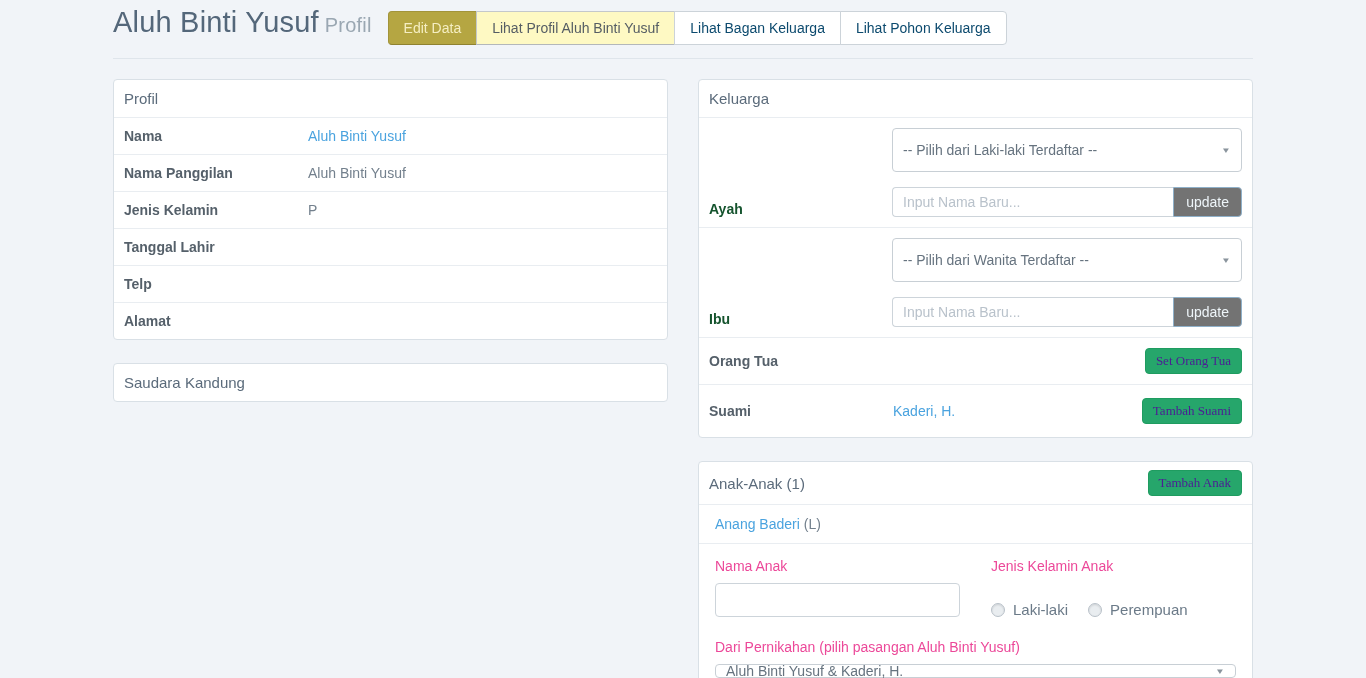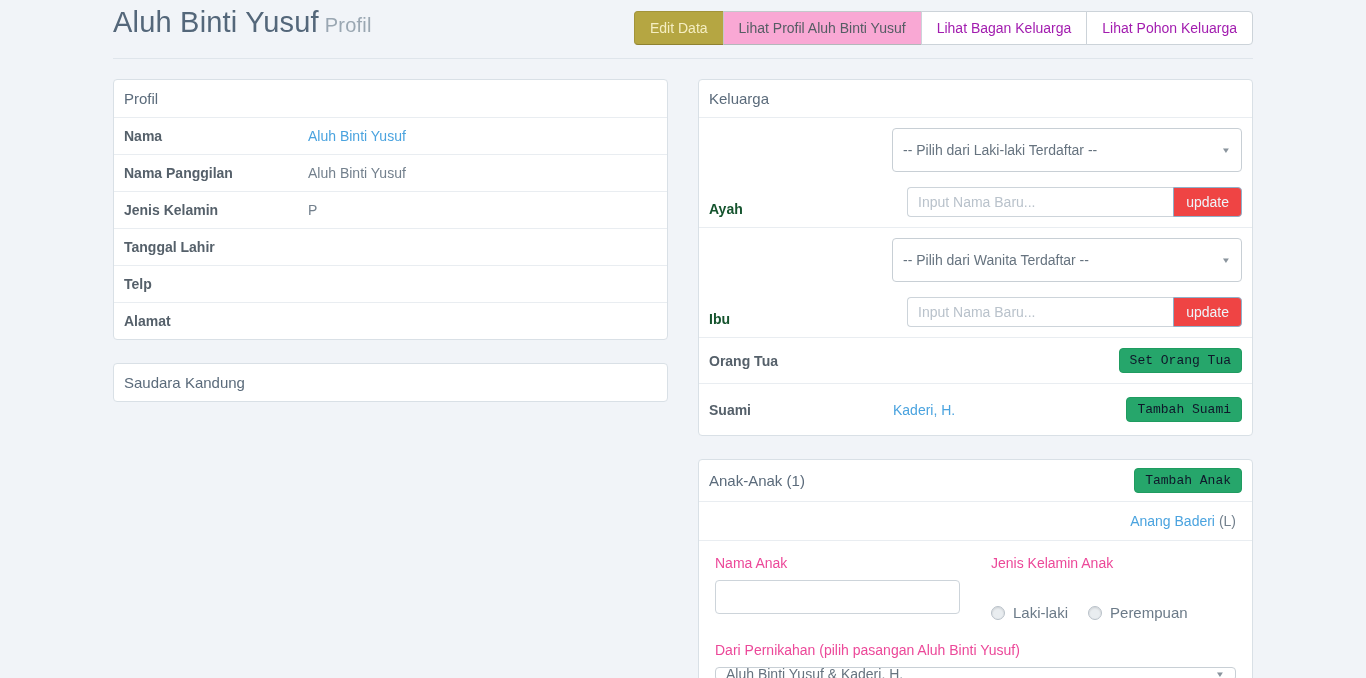--- a/index.html
+++ b/index.html
@@ -6,34 +6,34 @@
   html, body { margin: 0; padding: 0; }
   body {
     width: 1366px; height: 678px; overflow: hidden;
     background: #f1f4f8;
     font-family: "Liberation Sans", sans-serif;
     font-size: 14px; color: #73808d;
   }
   .container { width: 1140px; margin: 0 auto; padding-top: 6px; }
 
   
-  .page-header { display: flex; justify-content: space-between; align-items: flex-start; }
+  .page-header { display: flex; align-items: flex-start; }
   .page-title { margin: 0; font-size: 29px; font-weight: 400; color: #54677a; letter-spacing: .2px; }
   .page-subtitle { font-size: 20px; color: #9aa7b2; font-weight: 400; margin-left: 6px; }
 
   .btn-group { display: flex; margin-top: 5px; padding-left: 16px; }
   .btn-group .nav-btn {
     height: 34px; line-height: 32px; padding: 0 15px; font-size: 14px;
-    background: #fff; border: 1px solid #ccd3d9; color: #a21caf;
+    background: #fff; border: 1px solid #ccd3d9; color: #0c4a6e;
     margin-left: -1px; cursor: pointer; white-space: nowrap;
   }
   .btn-group .nav-btn:first-child { border-radius: 4px 0 0 4px; margin-left: 0; }
   .btn-group .nav-btn:last-child { border-radius: 0 4px 4px 0; }
   .nav-btn.olive { background: #b5a642; border-color: #a2943a; border-bottom-color: #8f8230; color: #f5eec2; }
-  .nav-btn.gray-active { background: #f9a8d4; border-color: #c4c8cb; border-bottom-color: #b3b7ba; color: #555d64; }
+  .nav-btn.gray-active { background: #fef9c3; border-color: #c4c8cb; border-bottom-color: #b3b7ba; color: #555d64; }
 
   .header-divider { border: 0; border-top: 1px solid #dfe5eb; margin: 13px 0 0; }
 
   
   .columns { display: flex; gap: 30px; margin-top: 20px; }
   .col { width: 555px; }
   .card { background: #fff; border: 1px solid #d9e0e6; border-radius: 4px; margin-bottom: 23px; }
   .card-header { padding: 10px 10px; font-size: 15px; color: #5b6b7b; }
   .card-header.flex { display: flex; justify-content: space-between; align-items: center; padding: 8px 10px; }
 
@@ -49,51 +49,51 @@
   .select-box {
     height: 44px; border: 1px solid #c8cfd5; border-radius: 4px; background: #fff;
     display: flex; align-items: center; justify-content: space-between;
     padding: 0 10px; color: #66737f; cursor: pointer;
   }
   .caret { font-size: 10px; color: #8a949d; transform: scaleY(.8); }
   .input-group { display: flex; }
   .input-group input {
     flex: 1; height: 30px; border: 1px solid #cdd4da; border-right: 0;
     border-radius: 4px 0 0 4px; padding: 0 10px; font-family: inherit;
-    font-size: 14px; color: #66737f; outline: none; margin-left: 15px;
+    font-size: 14px; color: #66737f; outline: none;
   }
   .input-group input::placeholder { color: #b9c2cb; }
   .btn-update {
-    height: 30px; background: #ef4444; border: 1px solid #8fb0c9;
+    height: 30px; background: #737373; border: 1px solid #8fb0c9;
     color: #eef5f9; border-radius: 0 4px 4px 0; padding: 0 12px;
     font-size: 14px; font-family: inherit; cursor: pointer;
   }
   .btn-green {
-    background: #26a66b; border: 1px solid #1f9c60; color: #0f172a;
+    background: #26a66b; border: 1px solid #1f9c60; color: #4c1d95;
     border-radius: 4px; padding: 4px 10px; font-size: 13px;
-    font-family: Liberation Mono, monospace; cursor: pointer; white-space: nowrap;
+    font-family: Liberation Serif, serif; cursor: pointer; white-space: nowrap;
   }
   .row.v-center { align-items: center; }
   .row.suami-row { padding: 13px 10px; }
   .spacer { flex: 1; }
 
   
-  .child-row { padding: 11px 16px; border-top: 1px solid #e9edf1; text-align: right; }
+  .child-row { padding: 11px 16px; border-top: 1px solid #e9edf1; }
   .child-suffix { color: #73808d; }
   .anak-form { padding: 14px 16px 14px; border-top: 1px solid #e9edf1; }
   .form-grid { display: flex; }
   .form-col-left { width: 245px; margin-right: 31px; }
   .form-col-right { flex: 1; }
   .form-label { font-weight: normal; color: #ec4899; display: block; margin-bottom: 9px; }
   .text-input {
     width: 100%; height: 34px; border: 1px solid #cdd4da; border-radius: 4px;
     padding: 0 10px; font-family: inherit; font-size: 14px; color: #66737f; outline: none;
   }
   .radio-row { display: flex; align-items: center; gap: 20px; margin-top: 27px; }
-  .radio-opt { display: flex; align-items: center; gap: 8px; color: #6b7a88; font-size: 15px; cursor: pointer; margin-top: 6px; }
+  .radio-opt { display: flex; align-items: center; gap: 8px; color: #6b7a88; font-size: 15px; cursor: pointer; }
   .radio-circle {
     width: 14px; height: 14px; border-radius: 50%;
     border: 1px solid #b9c1c9; background: #e9edf0;
     box-shadow: inset 0 1px 2px rgba(0,0,0,.12);
   }
   .pernikahan-label { margin-top: 21px; margin-bottom: 9px; }
   .btn-row { display: flex; gap: 6px; margin-top: 16px; }
   .btn-green.lg { padding: 6px 14px; font-size: 14px; }
   .btn-plain {
     background: #fff; border: 1px solid #ccd3d9; color: #6b7682;

